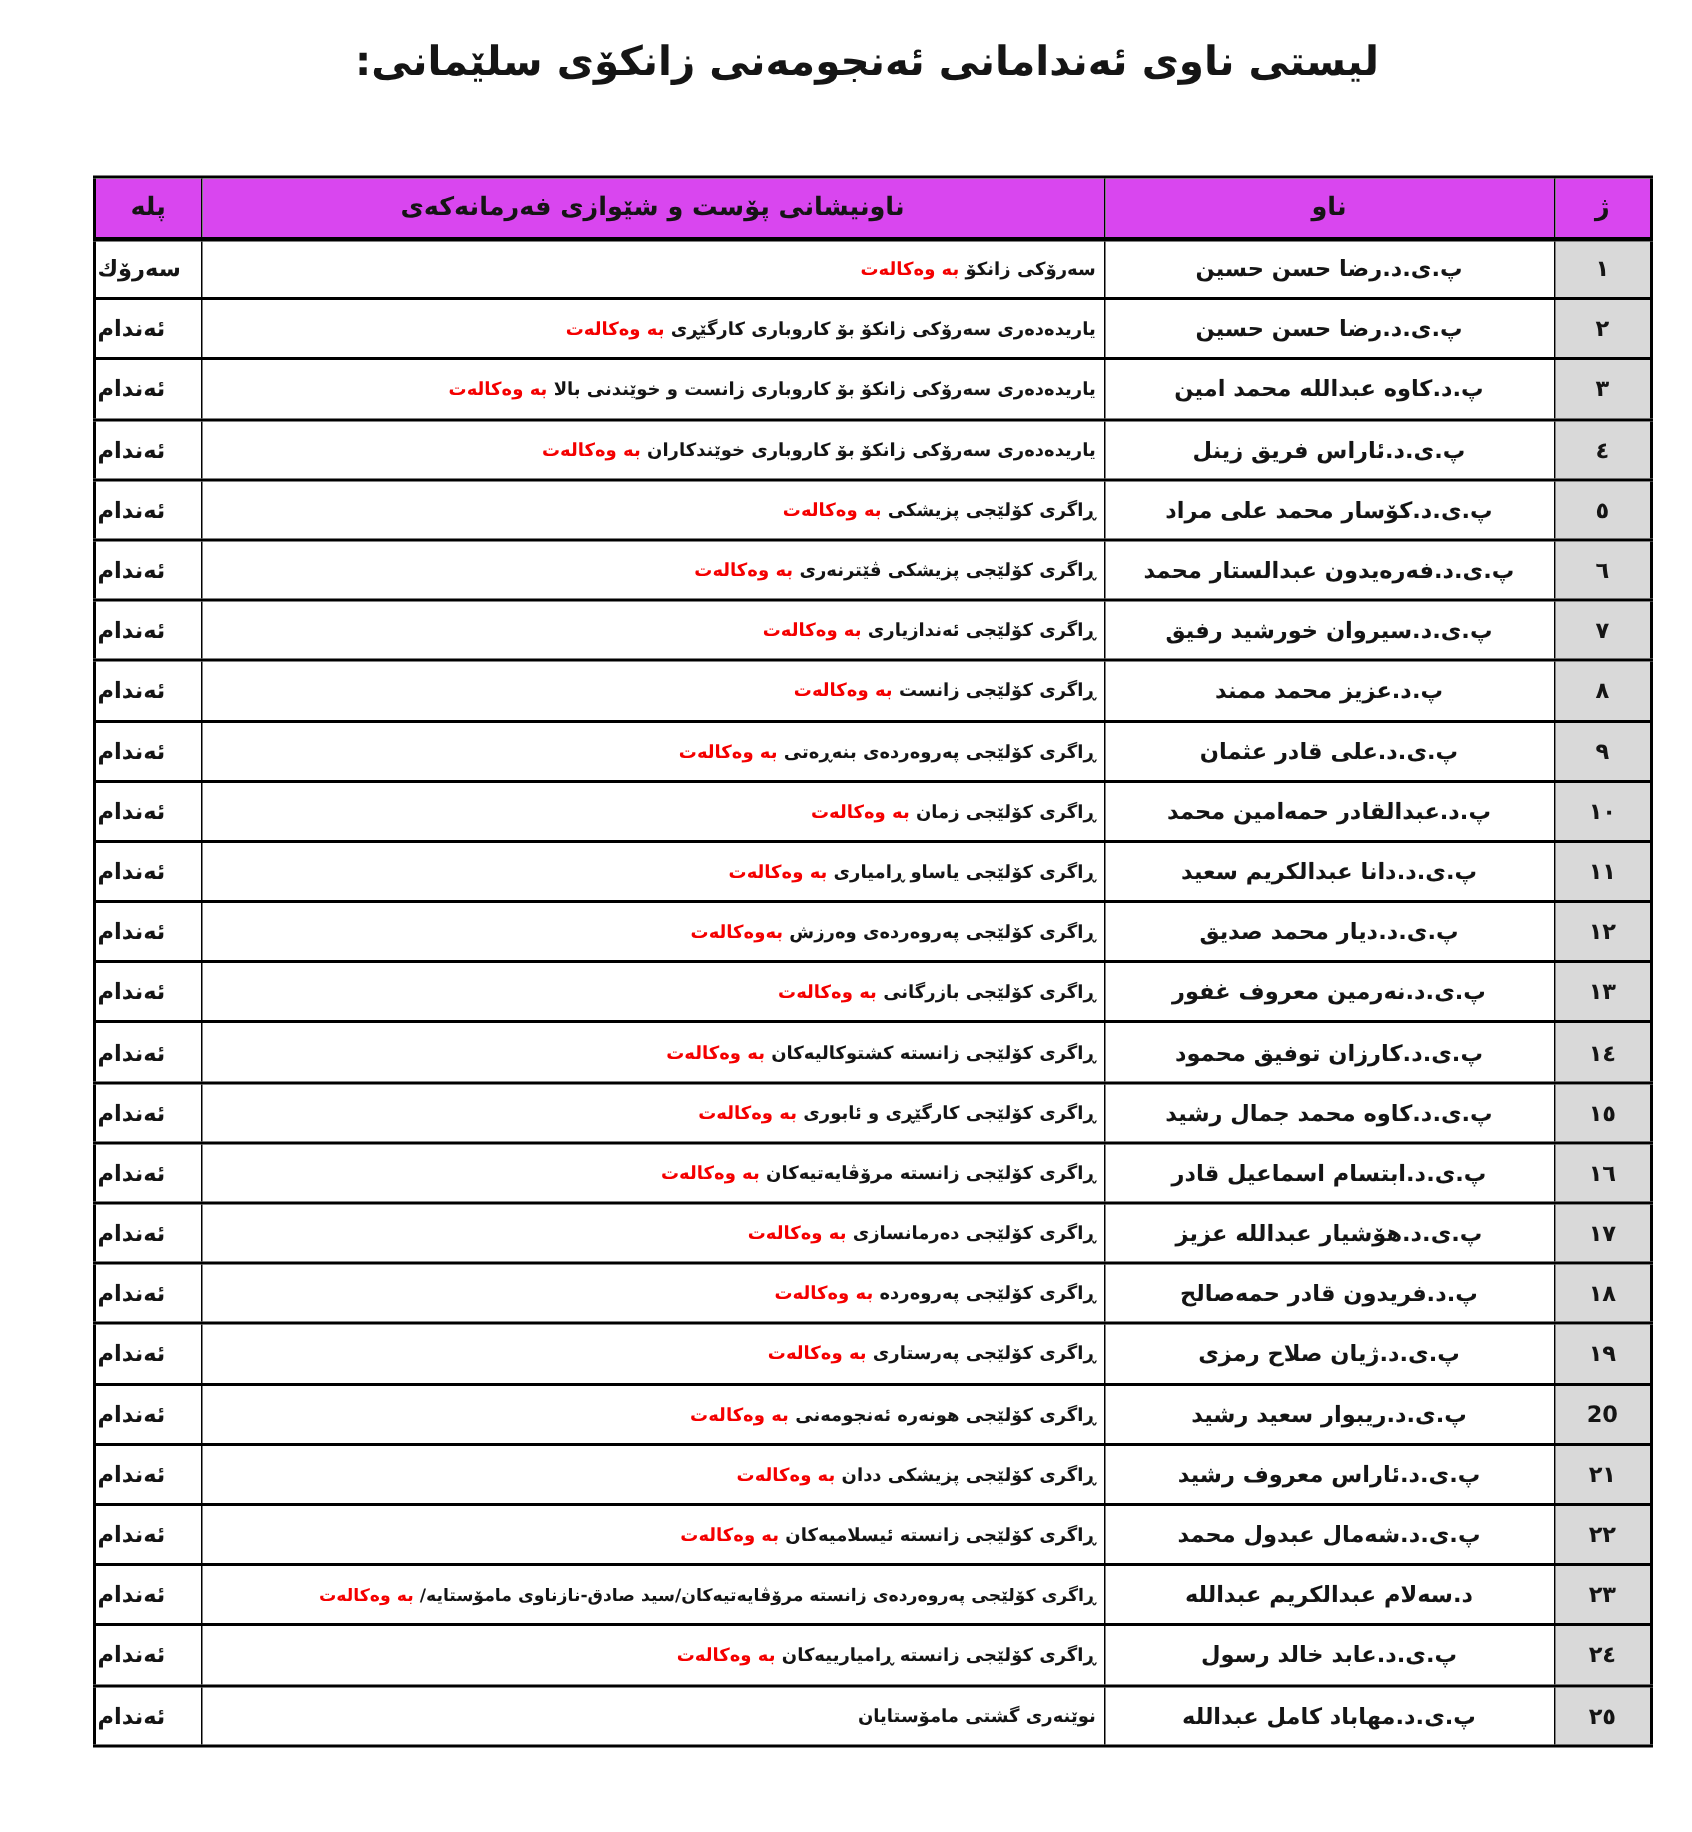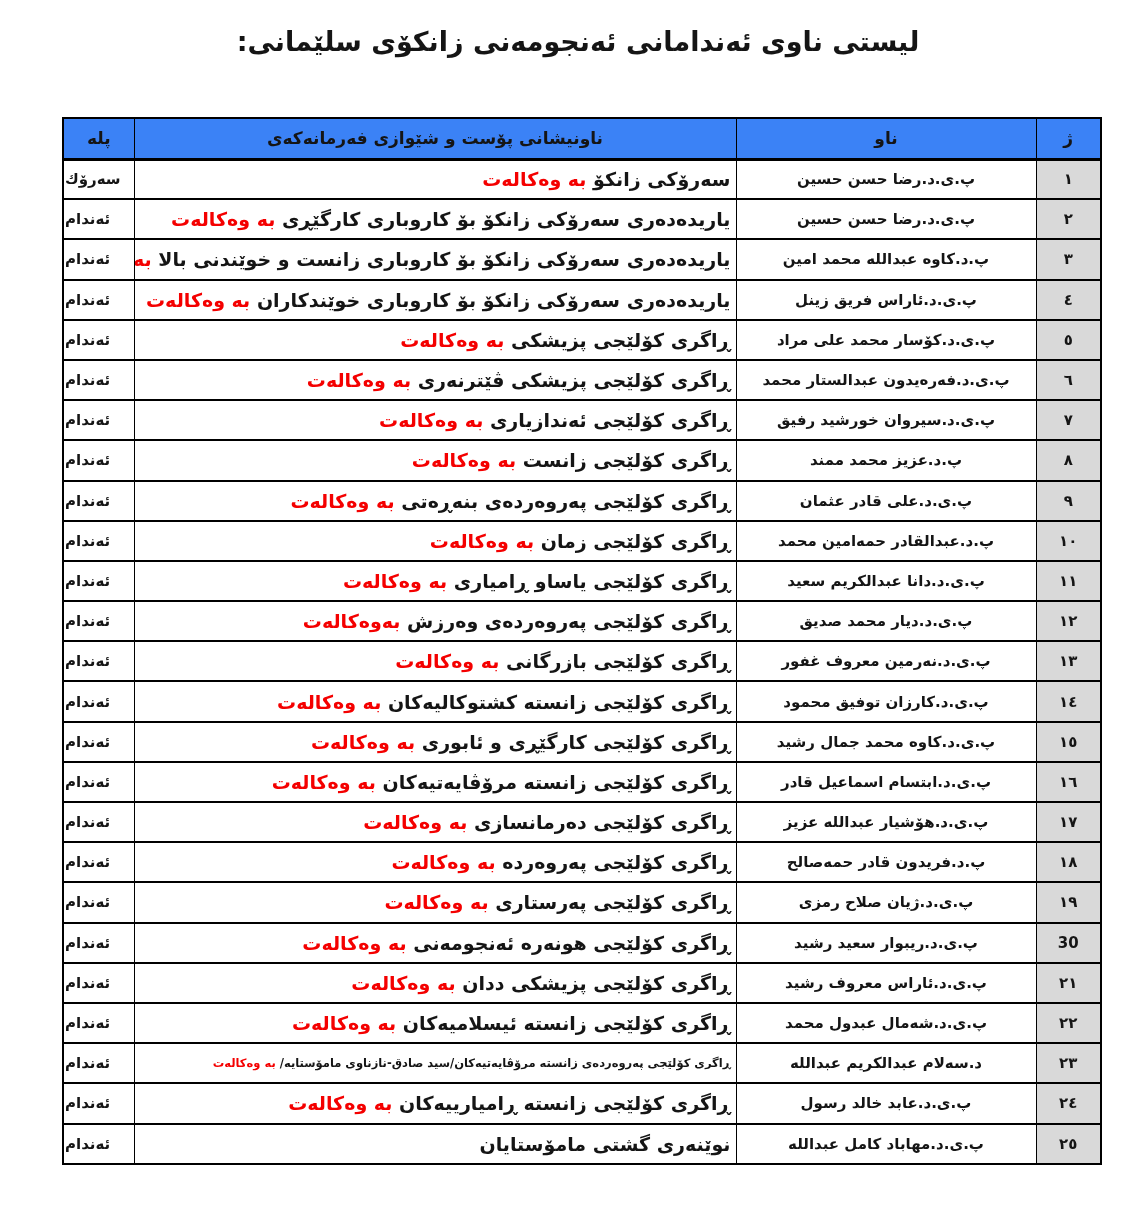--- a/index.html
+++ b/index.html
@@ -43,38 +43,38 @@
     border-right: 1.6px solid #000;
     vertical-align: middle;
     font-weight: bold;
     color: #151515;
     overflow: hidden;
     white-space: nowrap;
   }
   thead tr { height: 41px; }
   tbody tr { height: 40.2px; }
   thead th {
-    background: #3b82f6;
+    background: #d946ef;
     font-size: 17px;
     border-bottom-width: 3px;
   }
   td.cell-number {
     background: #d9d9d9;
     text-align: center;
     font-size: 15px;
   }
   td.cell-name {
     text-align: center;
     font-size: 15px;
     padding: 0 4px;
     margin-top: 31px;
   }
   td.cell-post {
     text-align: right;
-    font-size: 19px;
+    font-size: 12px;
     padding: 0 5px 0 3px;
   }
   td.cell-rank {
     text-align: left;
     font-size: 15px;
   }
   tr.small td.cell-post { font-size: 11.5px; padding-left: 20px; }
   .acting { color: #f40000; }
 </style>
 </head>
@@ -206,21 +206,21 @@
         <td class="cell-post"><span>ڕاگری کۆلێجی پەروەردە</span> <span class="acting">بە وەکالەت</span></td>
         <td class="cell-rank">ئەندام</td>
       </tr>
       <tr>
         <td class="cell-number">١٩</td>
         <td class="cell-name">پ.ی.د.ژیان صلاح رمزی</td>
         <td class="cell-post"><span>ڕاگری کۆلێجی پەرستاری</span> <span class="acting">بە وەکالەت</span></td>
         <td class="cell-rank">ئەندام</td>
       </tr>
       <tr>
-        <td class="cell-number">30</td>
+        <td class="cell-number">20</td>
         <td class="cell-name">پ.ی.د.ریبوار سعید رشید</td>
         <td class="cell-post"><span>ڕاگری کۆلێجی هونەرە ئەنجومەنی</span> <span class="acting">بە وەکالەت</span></td>
         <td class="cell-rank">ئەندام</td>
       </tr>
       <tr>
         <td class="cell-number">٢١</td>
         <td class="cell-name">پ.ی.د.ئاراس معروف رشید</td>
         <td class="cell-post"><span>ڕاگری کۆلێجی پزیشکی ددان</span> <span class="acting">بە وەکالەت</span></td>
         <td class="cell-rank">ئەندام</td>
       </tr>

